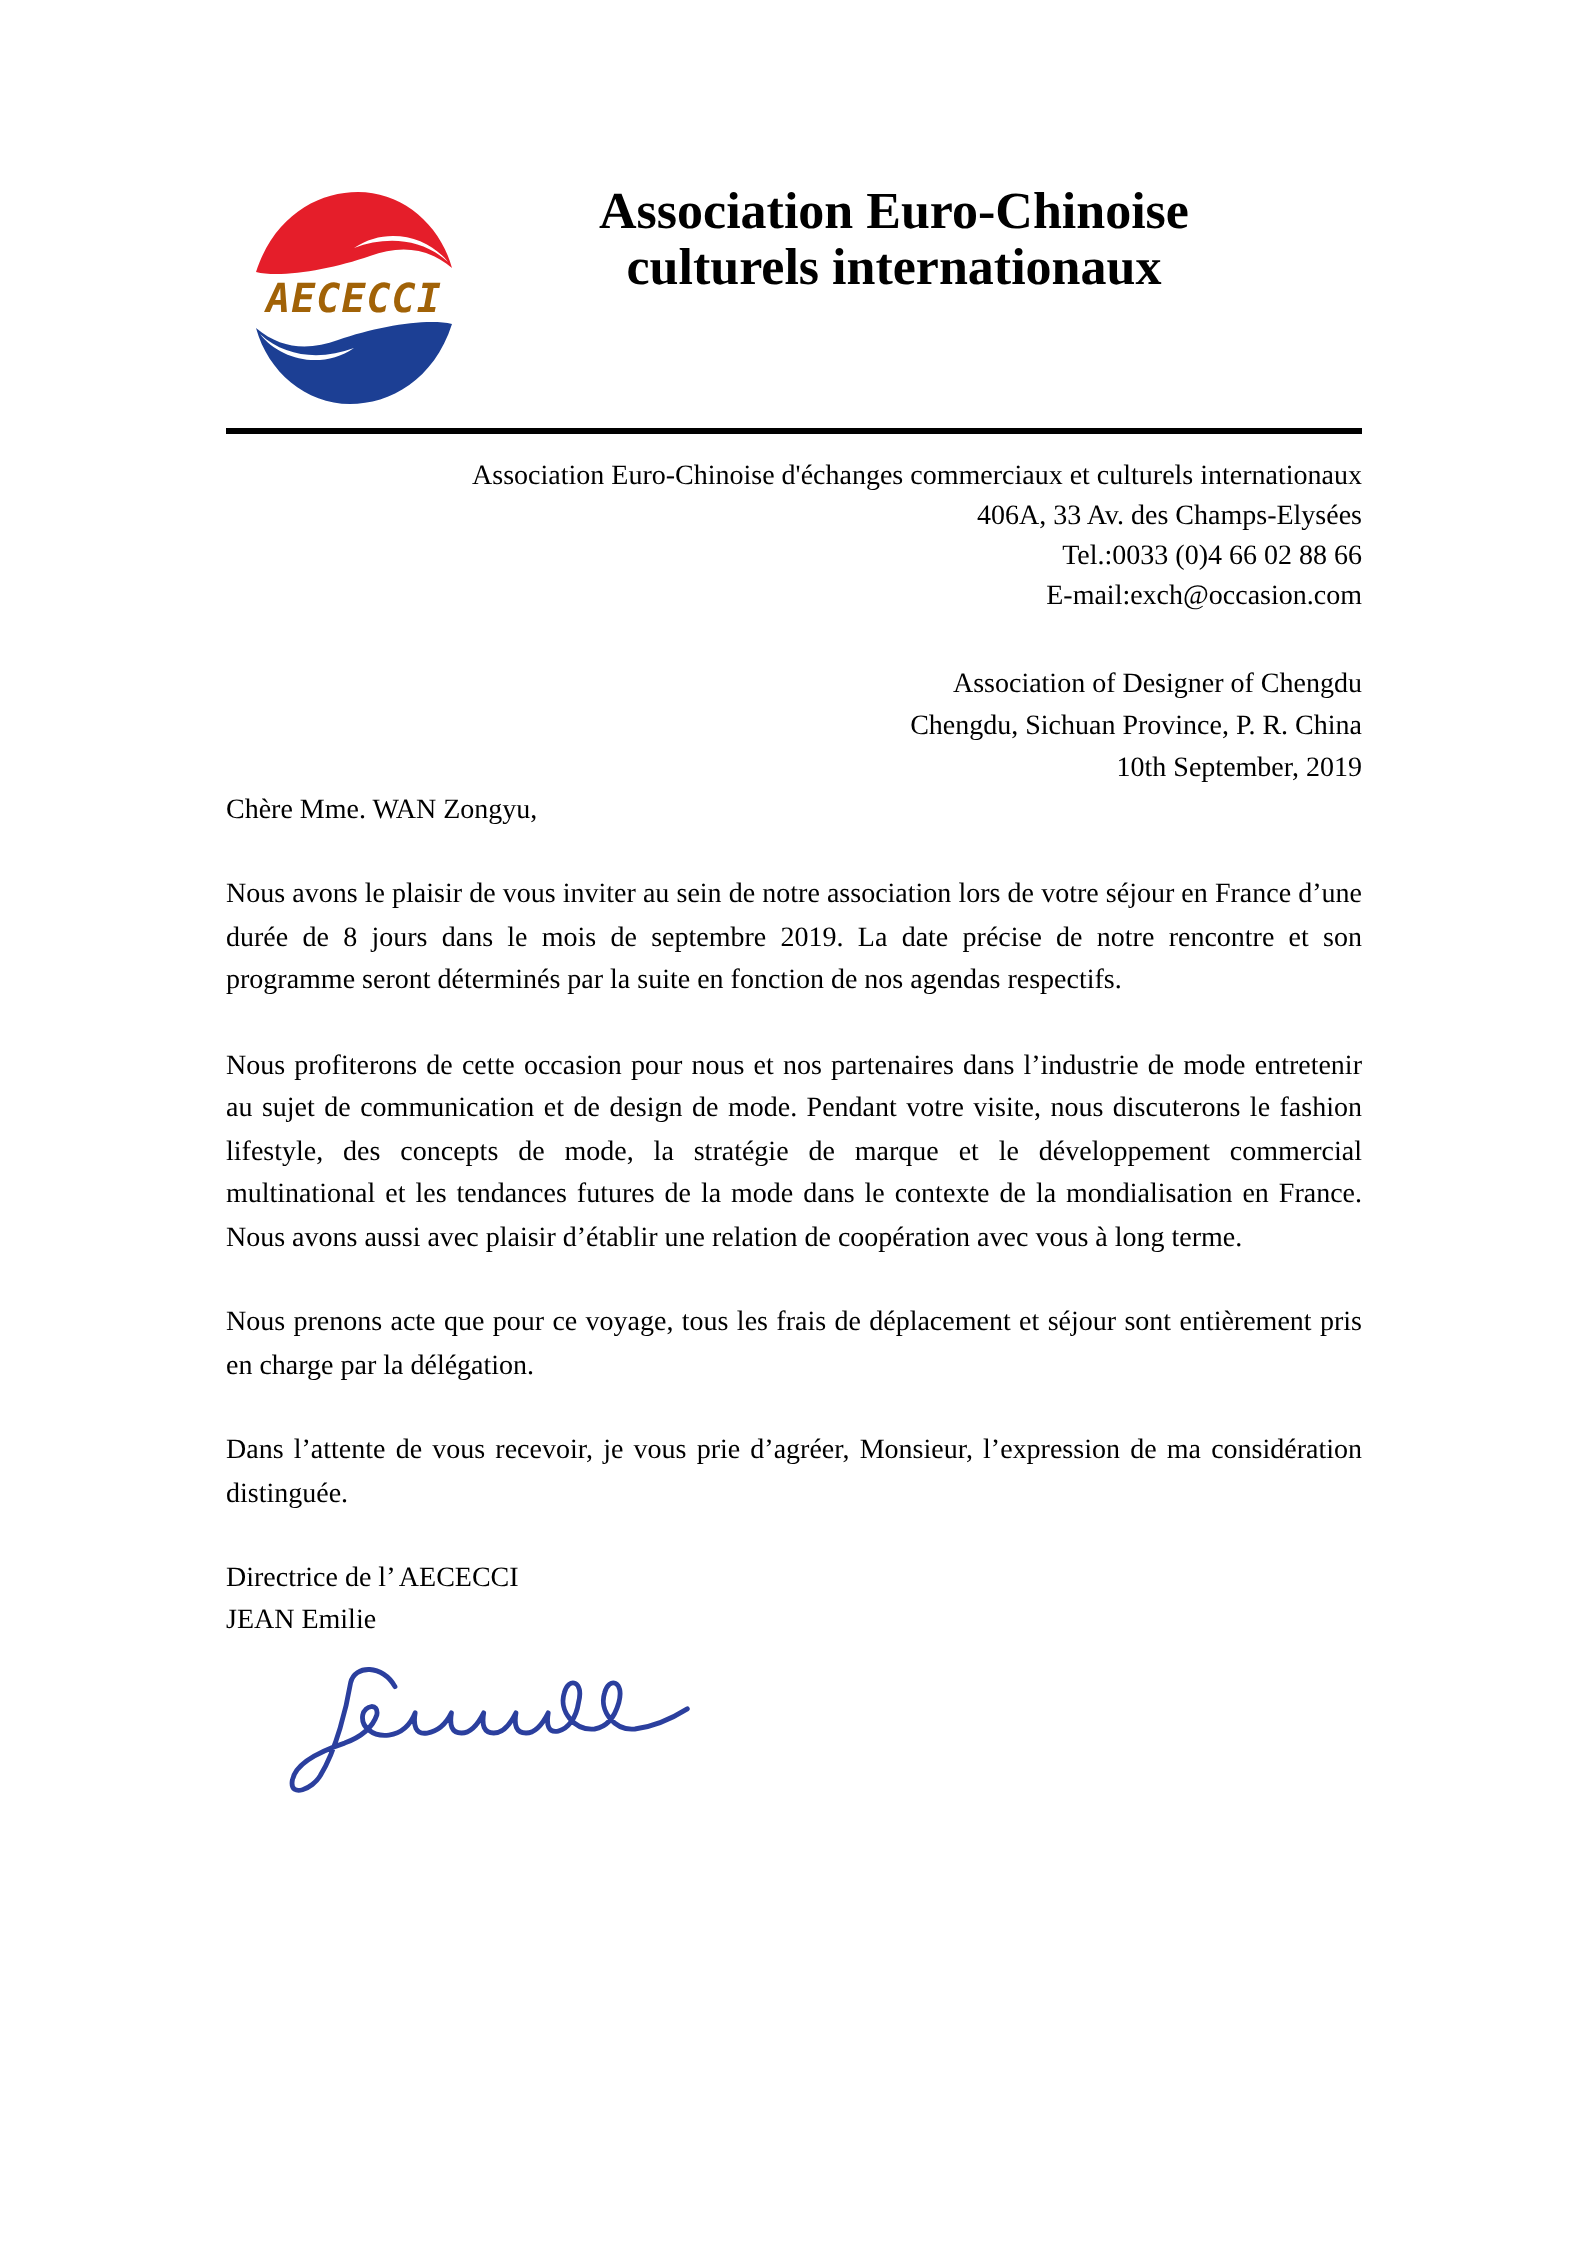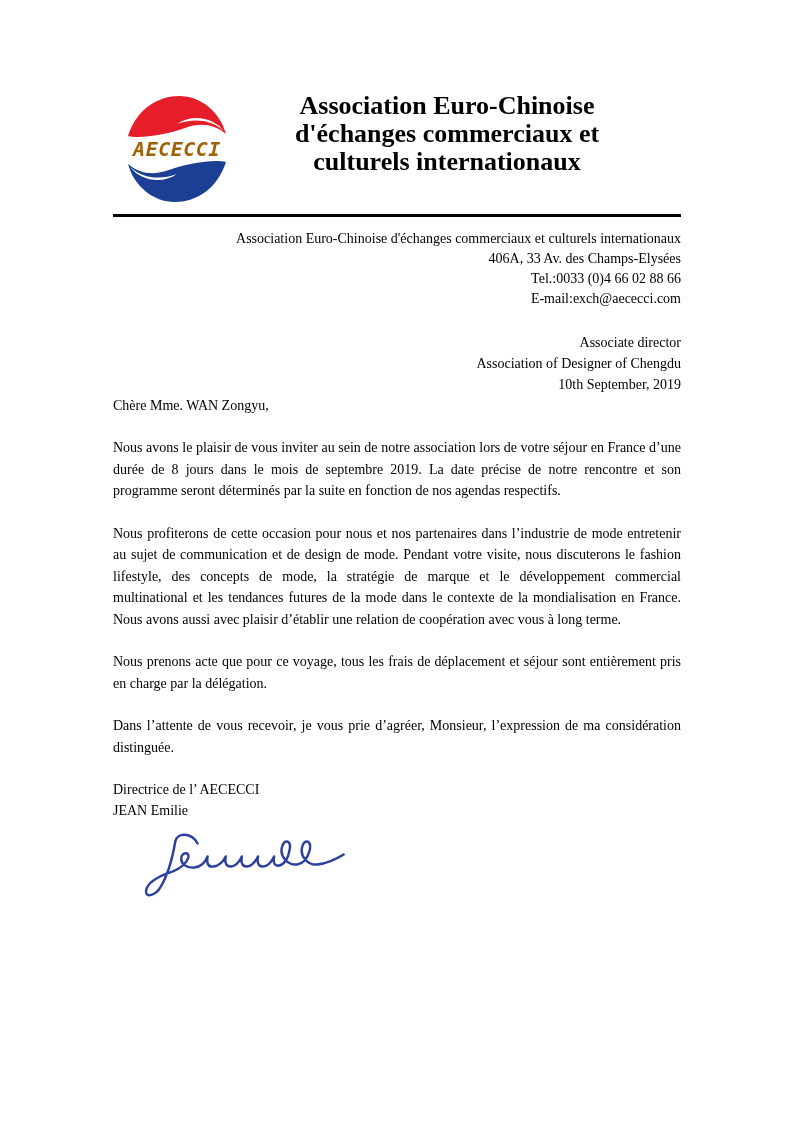--- a/index.html
+++ b/index.html
@@ -113,37 +113,36 @@
           <svg width="104" height="44" viewBox="0 0 100 44">
             <g transform="rotate(180 50 22)">
               <path d="M1,42 C10,14 32,2 52,2 C74,2 93,18 99,40 C86,29 72,29 58,34 C38,41 13,45 1,42 Z" fill="#1c3f94"></path>
               <path fill="#ffffff" d="M97,37 C84,25 66,24 50,30 C66,19 87,24 97,37 Z"></path>
             </g>
           </svg>
         </span>
       </div>
       <div class="title-block">
         <div>Association Euro-Chinoise</div>
-        <div>d'échanges commerciaux et</div>
         <div>culturels internationaux</div>
       </div>
     </div>
 
     <hr class="rule">
 
     <div class="sender">
       <div>Association Euro-Chinoise d'échanges commerciaux et culturels internationaux</div>
       <div>406A, 33 Av. des Champs-Elysées</div>
       <div>Tel.:0033 (0)4 66 02 88 66</div>
-      <div>E-mail:exch@aececci.com</div>
+      <div>E-mail:exch@occasion.com</div>
     </div>
 
     <div class="recipient">
-      <div>Associate director</div>
       <div>Association of Designer of Chengdu</div>
+      <div>Chengdu, Sichuan Province, P. R. China</div>
       <div>10th September, 2019</div>
     </div>
 
     <p class="salutation">Chère Mme. WAN Zongyu,</p>
 
     <p class="para">Nous avons le plaisir de vous inviter au sein de notre association lors de votre séjour en France d’une durée de 8 jours dans le mois de septembre 2019. La date précise de notre rencontre et son programme seront déterminés par la suite en fonction de nos agendas respectifs.</p>
     <p class="para">Nous profiterons de cette occasion pour nous et nos partenaires dans l’industrie de mode entretenir au sujet de communication et de design de mode. Pendant votre visite, nous discuterons le fashion lifestyle, des concepts de mode, la stratégie de marque et le développement commercial multinational et les tendances futures de la mode dans le contexte de la mondialisation en France. Nous avons aussi avec plaisir d’établir une relation de coopération avec vous à long terme.</p>
     <p class="para">Nous prenons acte que pour ce voyage, tous les frais de déplacement et séjour sont entièrement pris en charge par la délégation.</p>
     <p class="para">Dans l’attente de vous recevoir, je vous prie d’agréer, Monsieur, l’expression de ma considération distinguée.</p>
 

